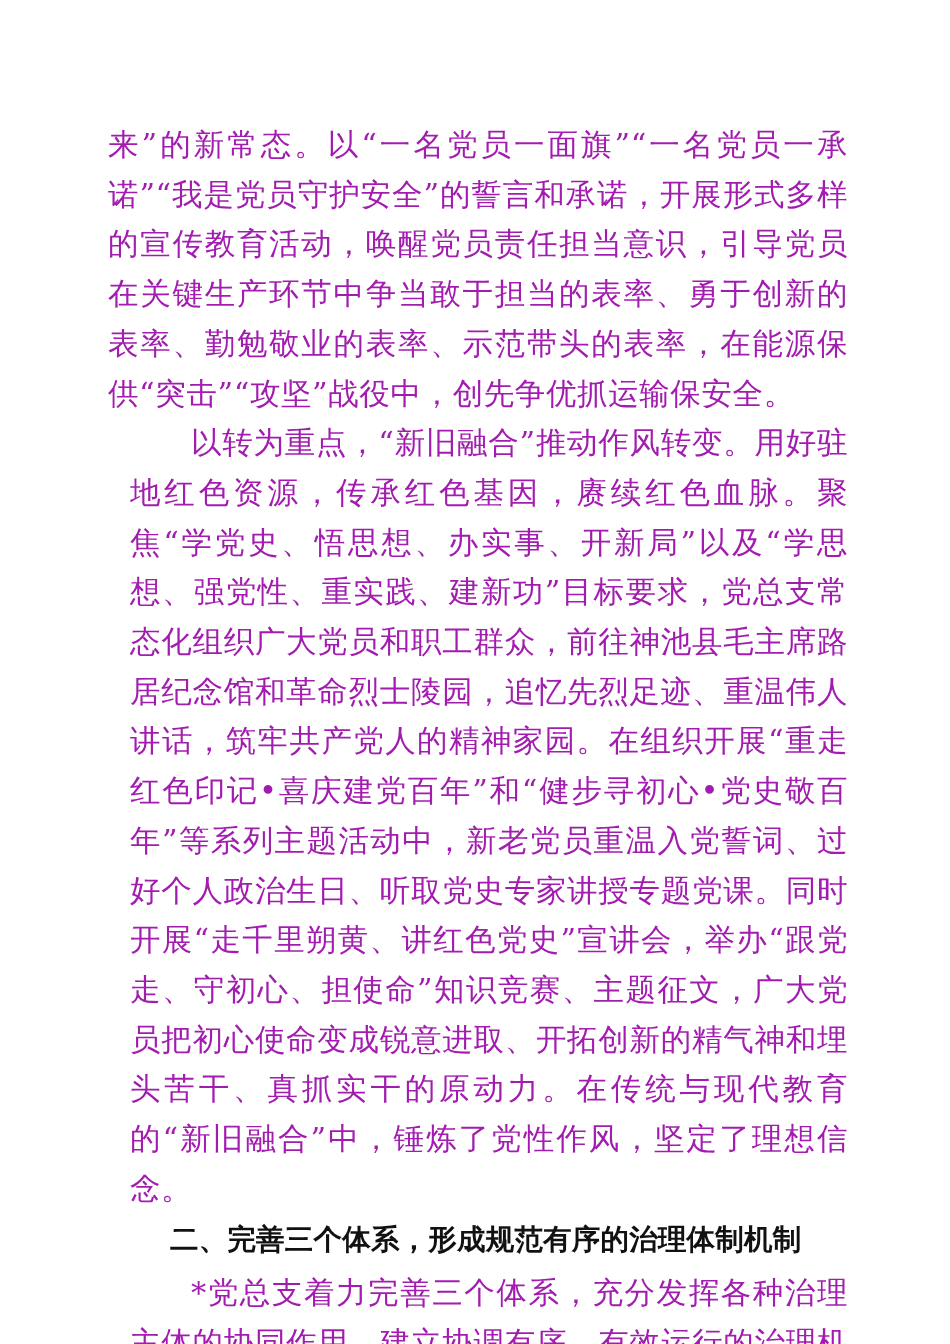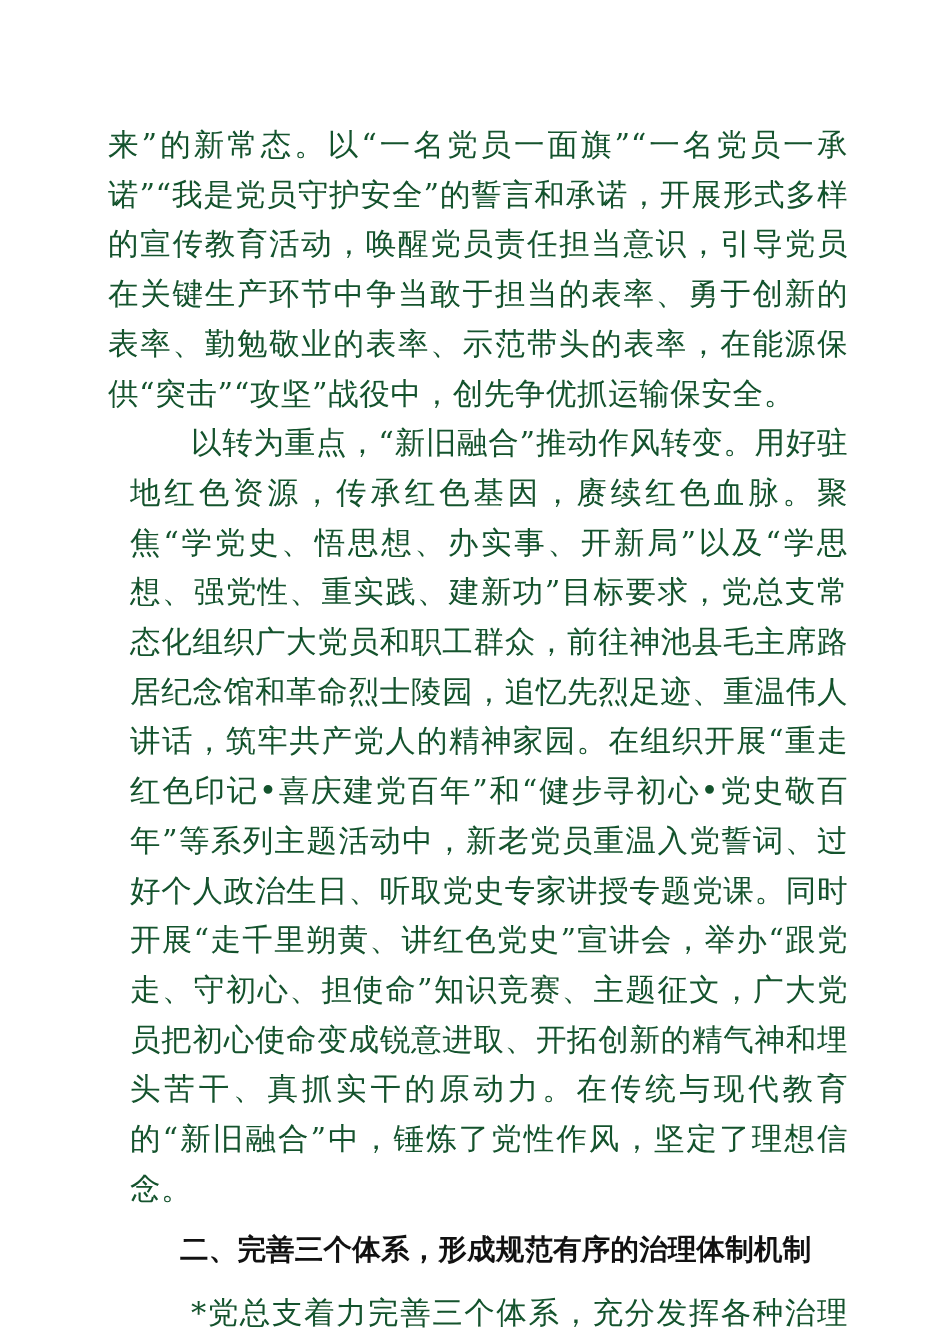--- a/index.html
+++ b/index.html
@@ -18,40 +18,40 @@
   .content {
     position: absolute;
     left: 108px;
     top: 120px;
     width: 740px;
   }
   .para {
     font-family: "DejaVu Serif", "Liberation Serif", serif;
     font-size: 30.5px;
     line-height: 1.63;
-    color: #14532d;
+    color: #a21caf;
     text-align: justify;
     text-justify: inter-character;
     letter-spacing: 0.6px;
     margin: 0 0 0 0;
     text-indent: 0;
   }
   .para.indent {
     text-indent: 61px;
     margin-left: 22px;
   }
   .heading {
     font-family: "DejaVu Sans", "Liberation Sans", sans-serif;
     font-weight: bold;
     font-size: 28.5px;
     line-height: 1.63;
     color: #111111;
     text-indent: 58px;
     letter-spacing: 0.2px;
-    margin: 14px;
+    margin: 4px;
   }
   .para-block {
     margin-bottom: 0px;
   }
 </style>
 </head>
 <body>
 
 <div class="page">
   <div class="content">

